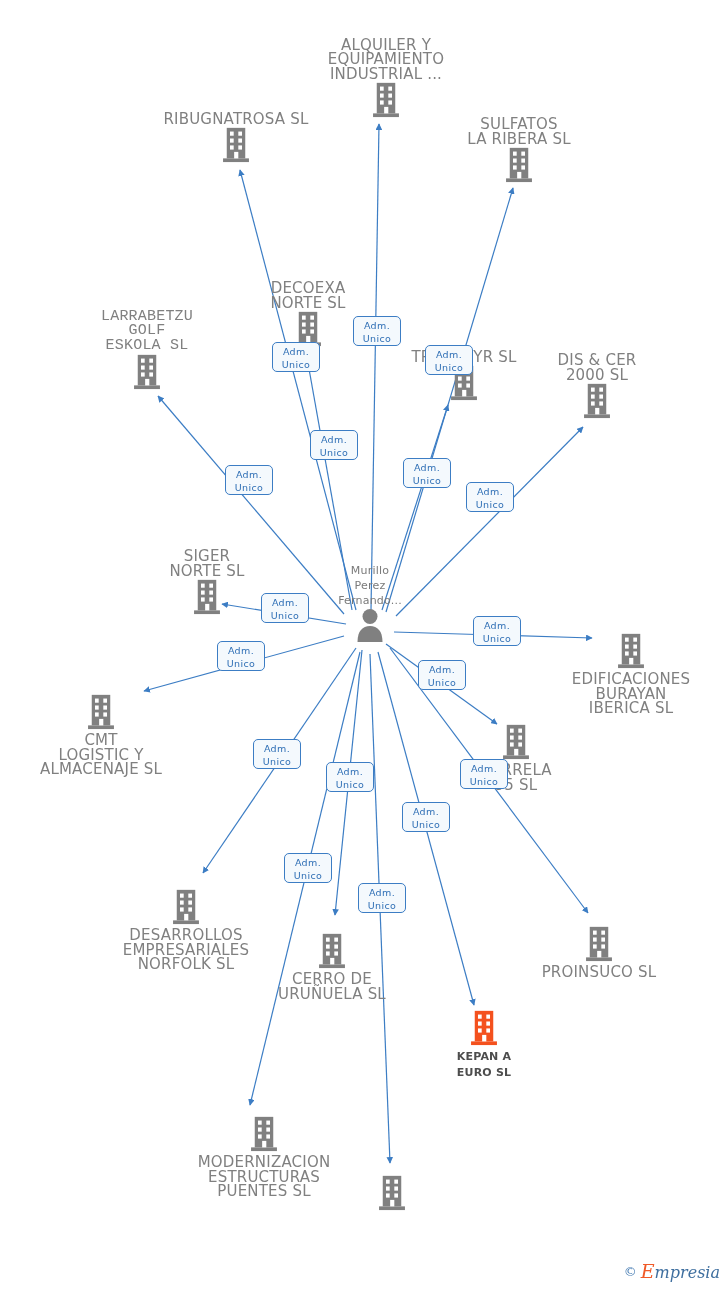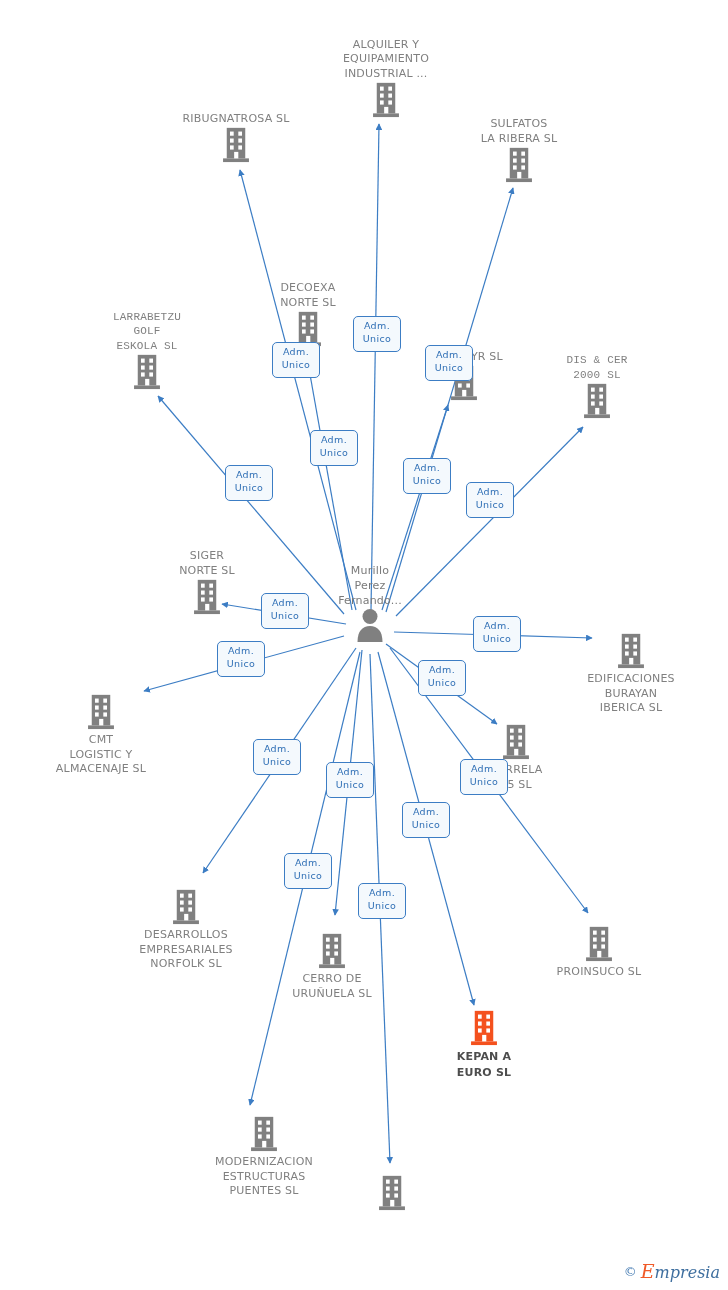--- a/index.html
+++ b/index.html
@@ -31,21 +31,21 @@
     margin-left: -80px;
     text-align: center;
     line-height: 0;
   }
   .node .glyph {
     display: block;
     line-height: 1;
   }
   .node .label {
     display: block;
-    font-size: 11px;
+    font-size: 15px;
     line-height: 14.5px;
     color: #808080;
     letter-spacing: 0.2px;
     white-space: pre-line;
     margin: 0;
   }
   .node.person .label {
     color: #7a7a7a;
     font-size: 11px;
     line-height: 15px;
@@ -64,21 +64,21 @@
     position: absolute;
     box-sizing: border-box;
     border: 1.3px solid #3c7dc4;
     border-radius: 5px;
     background: #f4f9fd;
     color: #2f6fb5;
     font-size: 9.5px;
     line-height: 12.5px;
     letter-spacing: 0.4px;
     text-align: center;
-    padding: 3px 5px 6px 5px;
+    padding: 3px 5px 0 5px;
     white-space: pre-line;
     width: 48px;
     margin-left: -24px;
   }
   .watermark {
     position: absolute;
     right: 8px;
     bottom: 8px;
     display: flex;
     align-items: center;
@@ -217,21 +217,21 @@
             <rect x="2" y="35" width="28" height="4" fill="#808080"></rect>
             <rect x="9.5" y="6" width="4" height="4.5" fill="#ffffff"></rect>
             <rect x="18.5" y="6" width="4" height="4.5" fill="#ffffff"></rect>
             <rect x="9.5" y="13.5" width="4" height="4.5" fill="#ffffff"></rect>
             <rect x="18.5" y="13.5" width="4" height="4.5" fill="#ffffff"></rect>
             <rect x="9.5" y="21" width="4" height="4.5" fill="#ffffff"></rect>
             <rect x="18.5" y="21" width="4" height="4.5" fill="#ffffff"></rect>
             <rect x="14" y="28" width="4.5" height="7" fill="#ffffff"></rect>
           </svg></span>
       </div>
-      <div class="node" style="left: 597px; top: 353px; font-family: Liberation Mono, monospace;">
+      <div class="node" style="left: 597px; top: 353px;">
         <span class="label label-top">DIS &amp; CER
 2000 SL</span>
         <span class="glyph"><svg width="30" height="37" viewBox="0 0 32 40" xmlns="http://www.w3.org/2000/svg">
             <rect x="6" y="2" width="20" height="33" fill="#808080"></rect>
             <rect x="2" y="35" width="28" height="4" fill="#808080"></rect>
             <rect x="9.5" y="6" width="4" height="4.5" fill="#ffffff"></rect>
             <rect x="18.5" y="6" width="4" height="4.5" fill="#ffffff"></rect>
             <rect x="9.5" y="13.5" width="4" height="4.5" fill="#ffffff"></rect>
             <rect x="18.5" y="13.5" width="4" height="4.5" fill="#ffffff"></rect>
             <rect x="9.5" y="21" width="4" height="4.5" fill="#ffffff"></rect>

